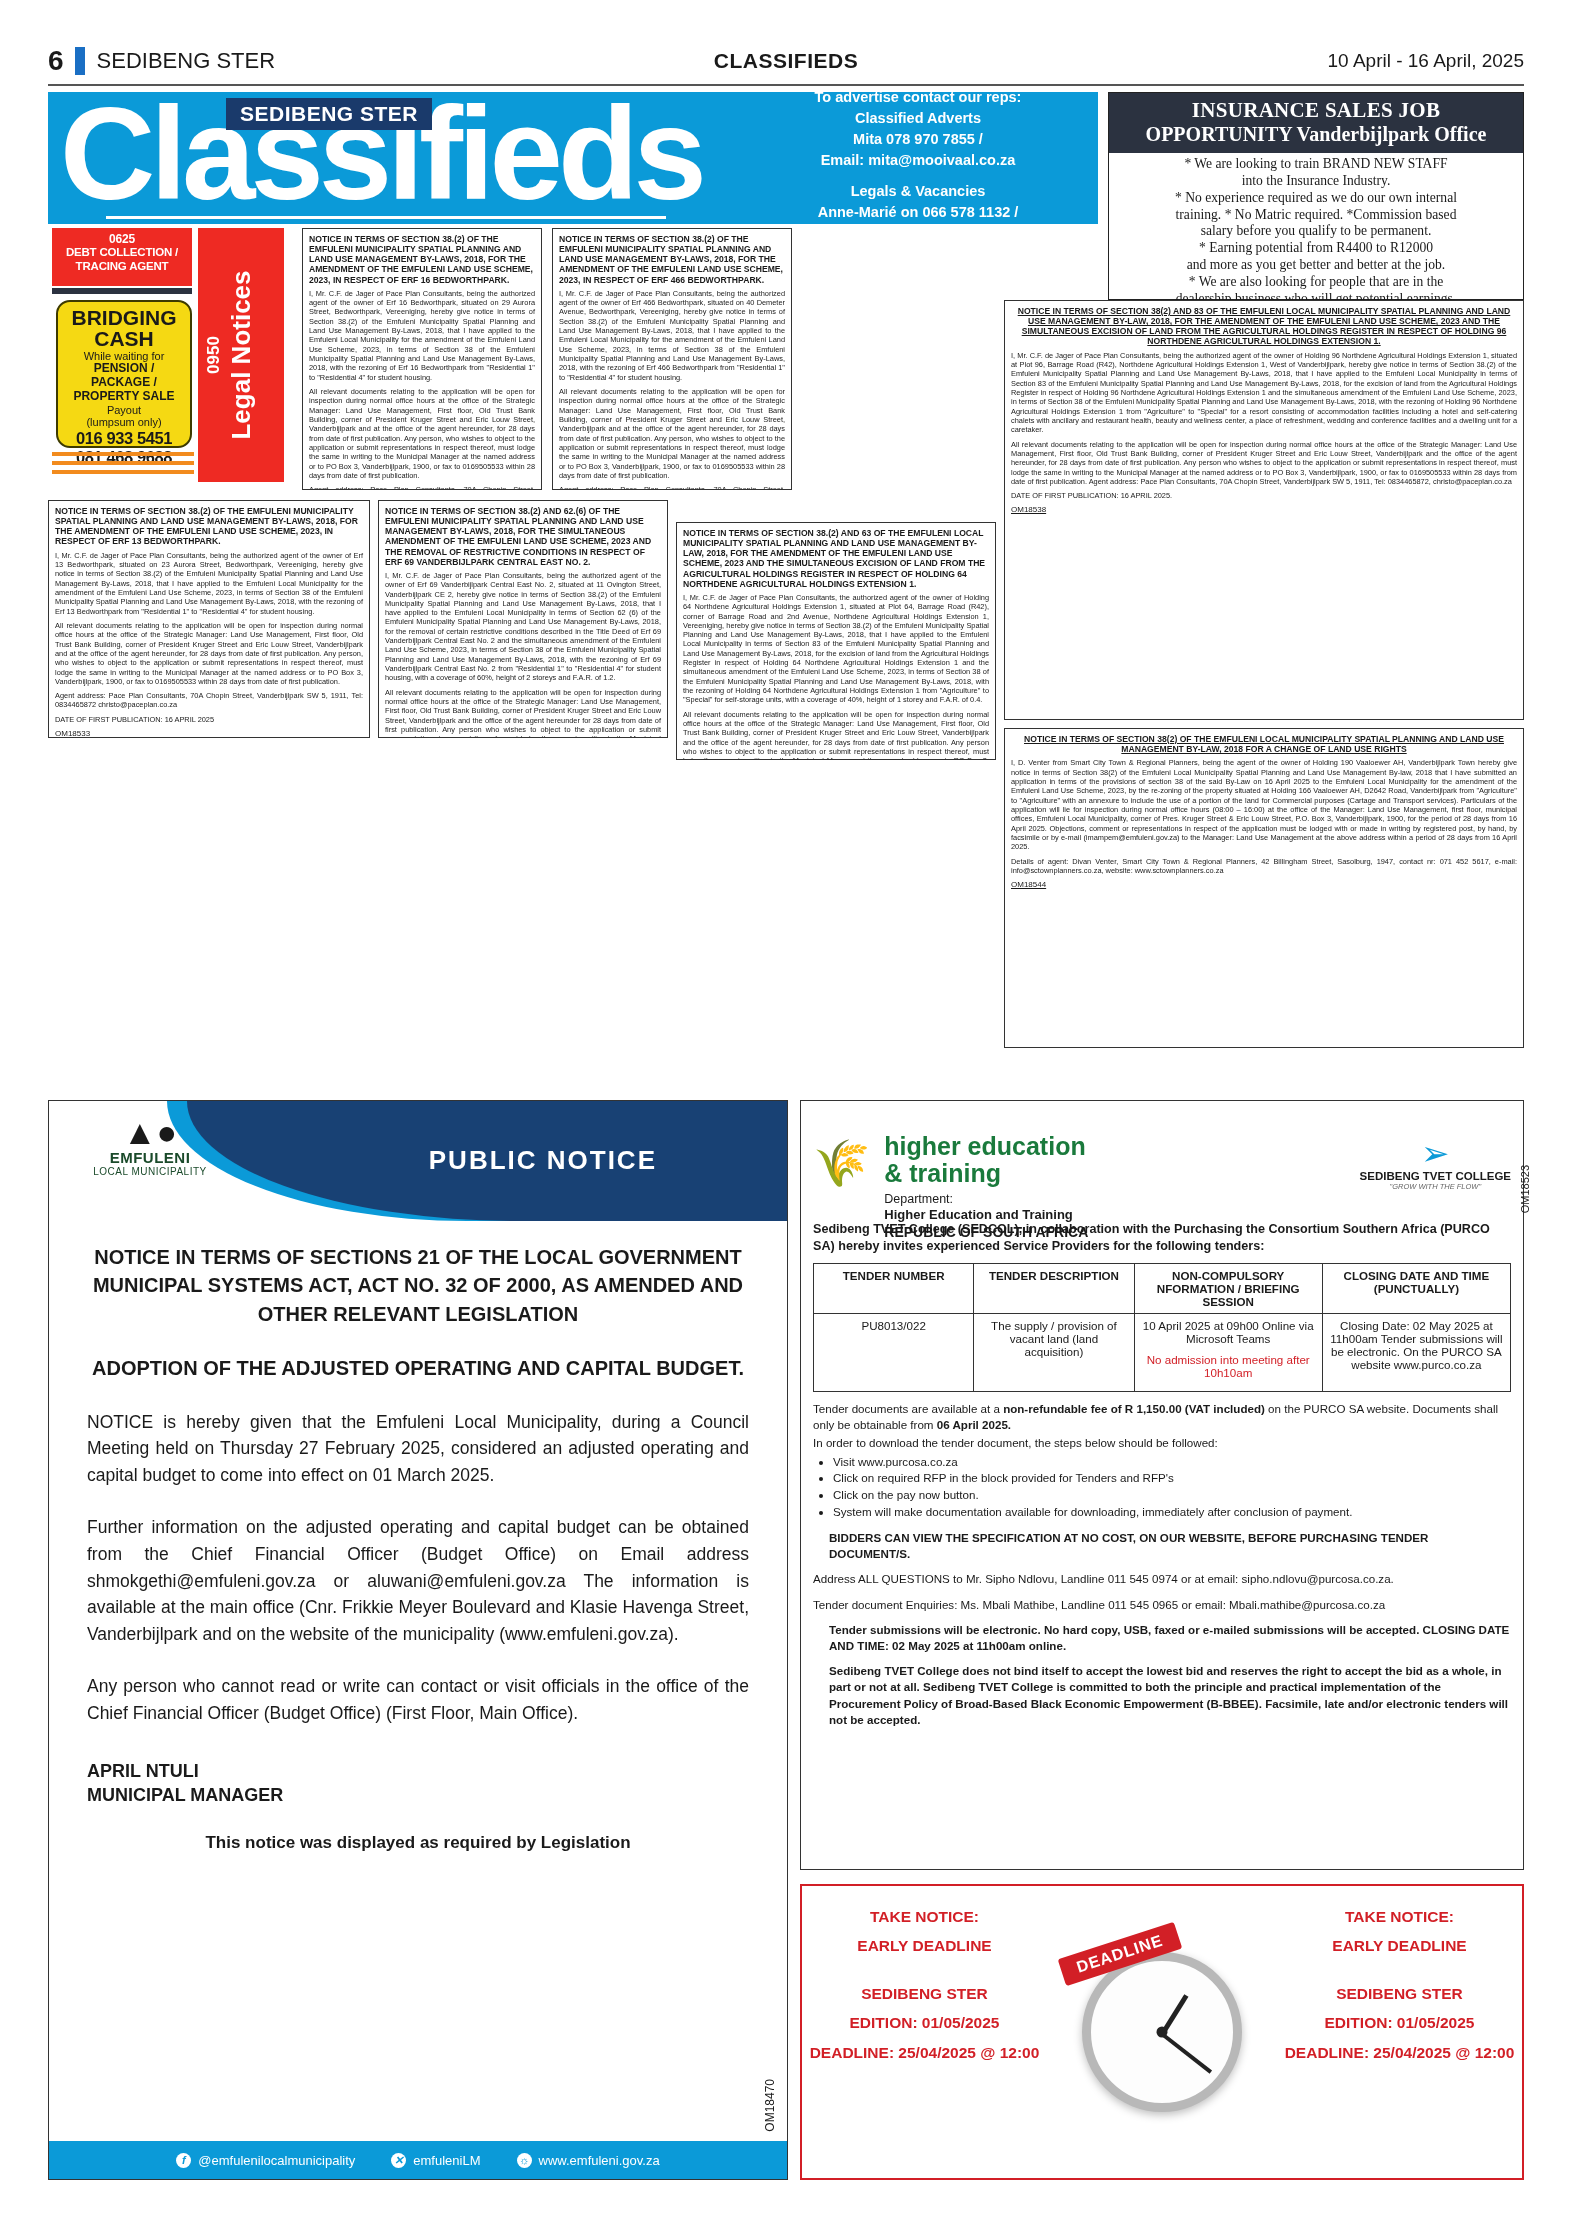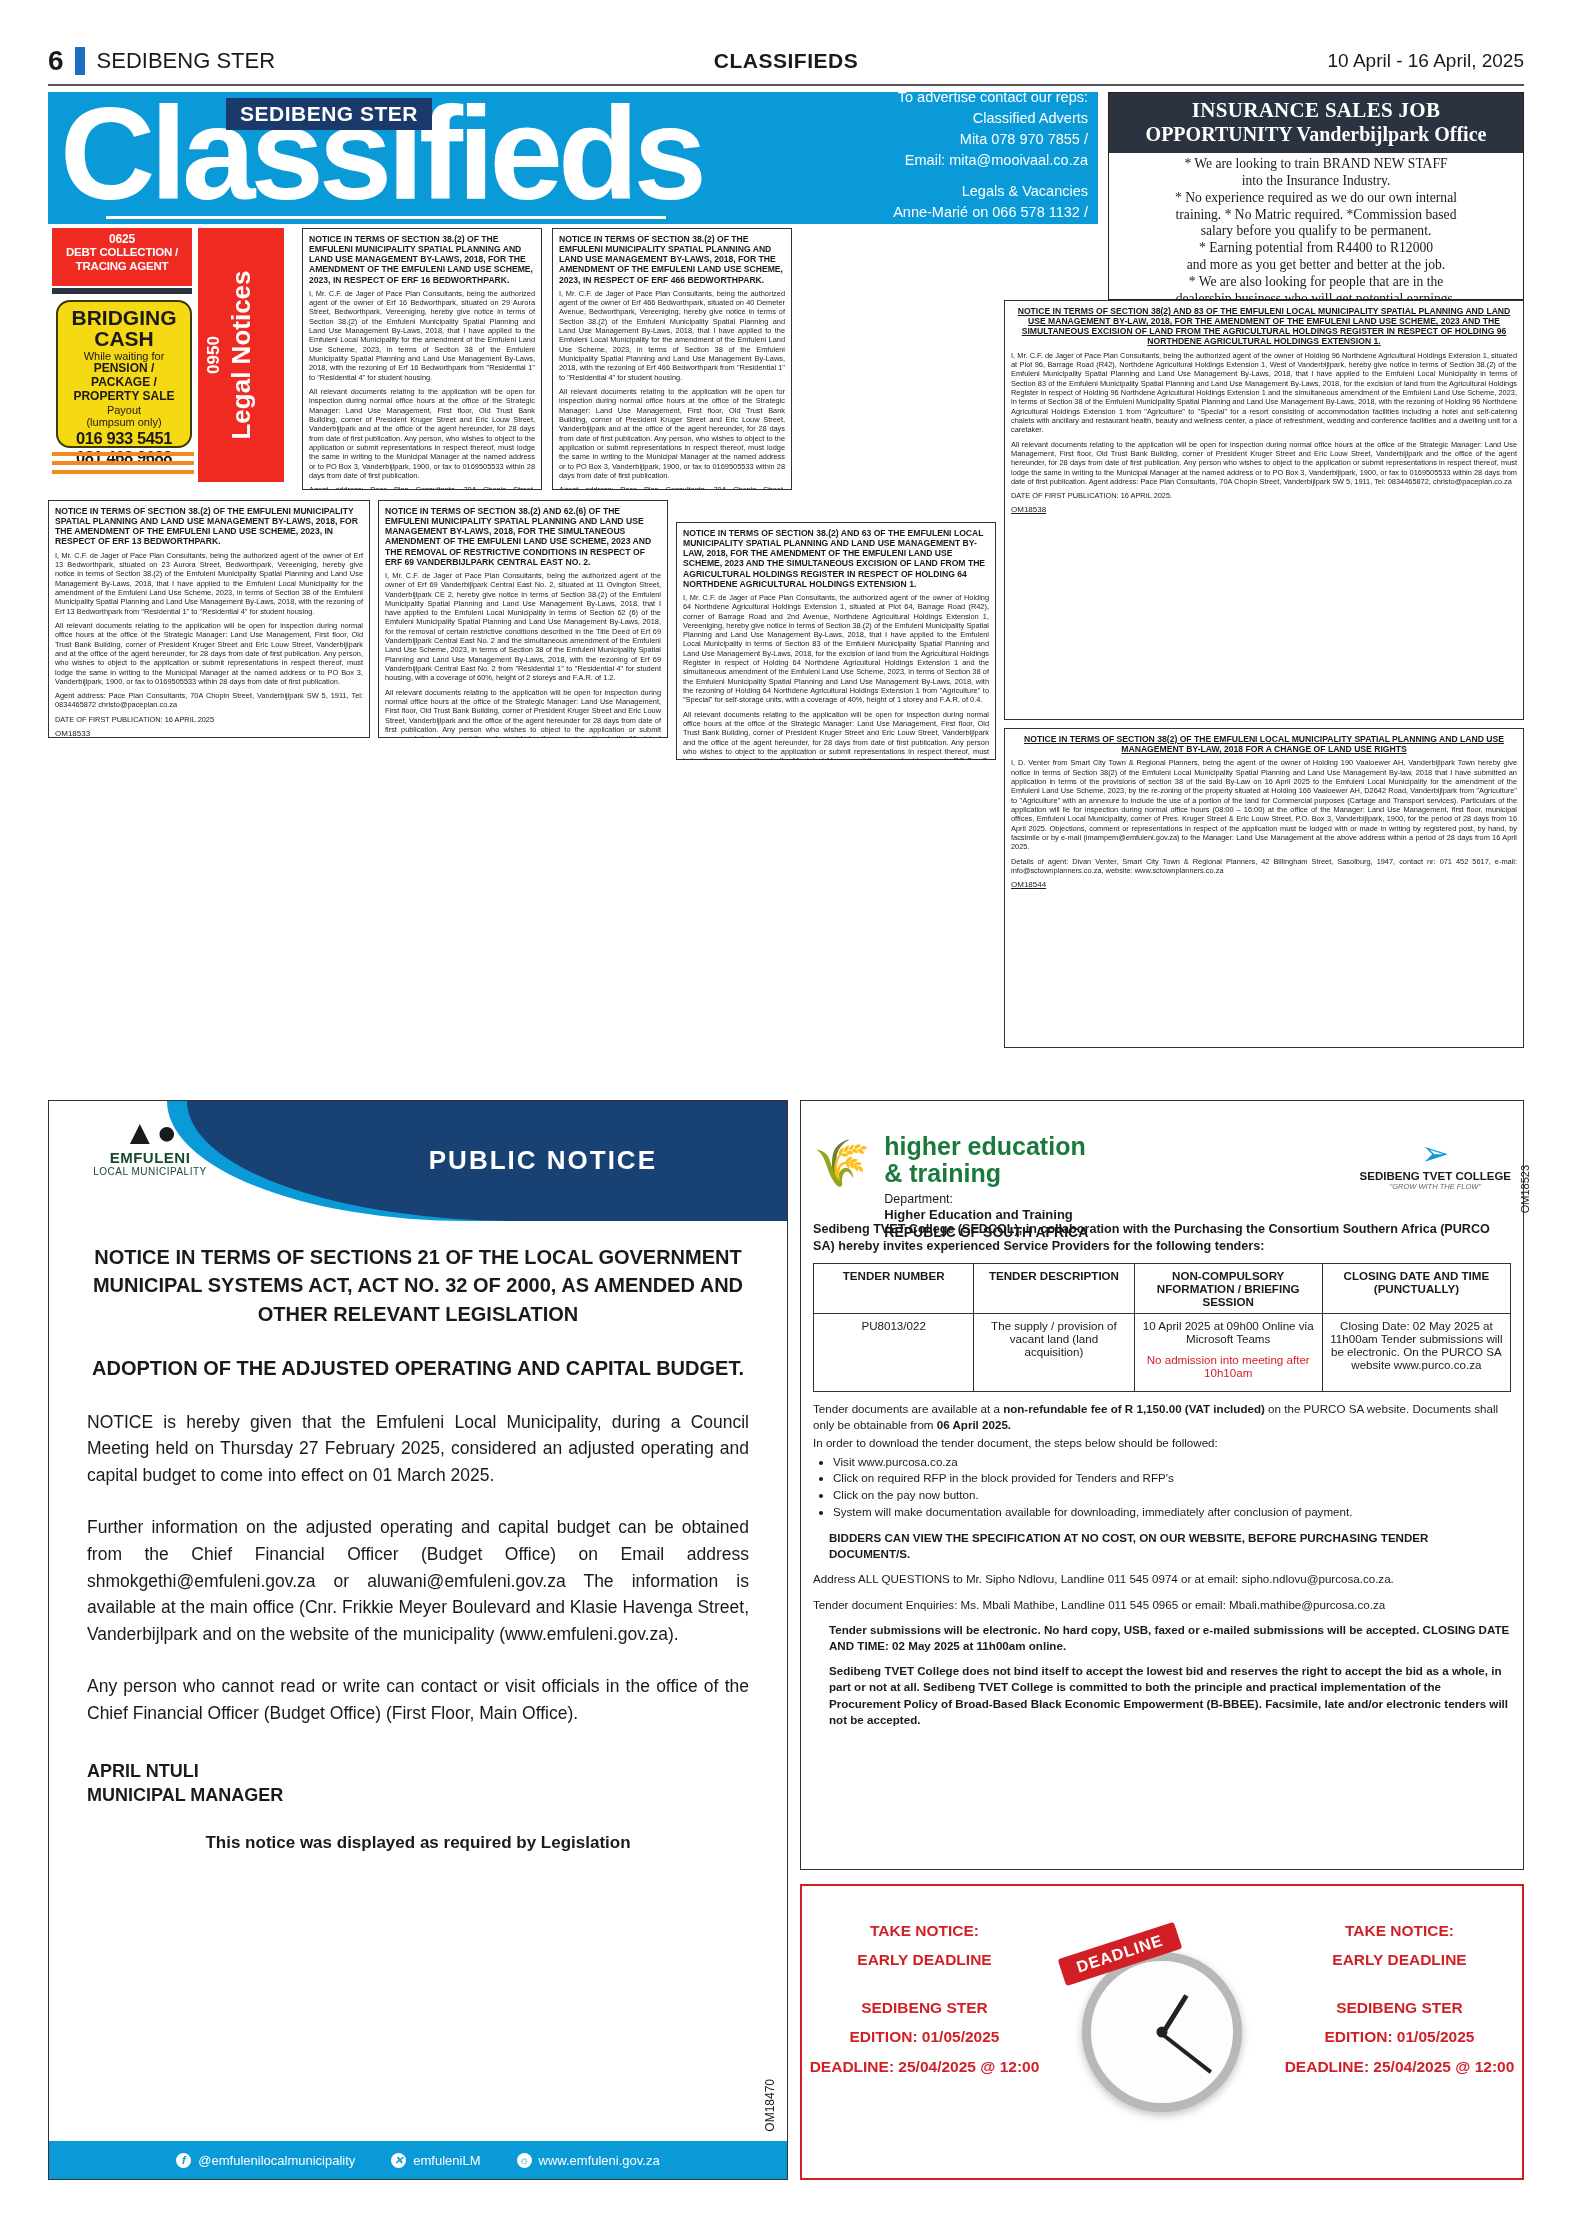--- a/index.html
+++ b/index.html
@@ -39,21 +39,21 @@
   .mast-tag{
     position:absolute; left:178px; top:6px;
     background:#1a3a6b; color:#fff; font-size:21px; font-weight:bold;
     padding:4px 14px; letter-spacing:.5px;
   }
   .mast-underline{
     position:absolute; left:58px; top:124px; width:560px; height:3px; background:#fff;
   }
   .mast-contact{
     position:absolute; left:700px; top:-5px; width:340px;
-    color:#fff; font-size:14.5px; line-height:1.45; text-align:right;
+    color:#fff; font-size:14.5px; line-height:1.45; text-align:center;font-weight:bold;
   }
   .mast-contact .blk{ margin-top:10px; }
 
   
   .ins-ad{
     position:absolute; left:1108px; top:92px; width:416px; height:208px;
     border:1.5px solid #222; background:#fff;
     font-family:"Liberation Serif", serif;
   }
   .ins-head{
@@ -194,21 +194,21 @@
   .tv-p{ font-size:11.6px; line-height:1.4; margin:9px 0 0; }
   .tv-p.b{ font-weight:bold;padding-left:16px; }
   .tv-ul{ margin:2px 0 0 20px; padding:0; font-size:11.6px; line-height:1.45; }
 
   
   .deadline{
     position:absolute; left:800px; top:1884px; width:724px; height:296px;
     border:2px solid #d21f26; background:#fff; display:flex;
   }
   .dl-col{ flex:1; text-align:center; color:#d21f26; font-weight:bold;
-           font-size:15.5px; line-height:1.9; padding-top:30px; }
+           font-size:15.5px; line-height:1.9; padding-top:16px; }
   .dl-clock{
     width:230px; display:flex; align-items:center; justify-content:center;
     position:relative;
   }
   .clock-face{
     width:160px; height:160px; border-radius:50%;
     border:9px solid #b8b8b8; background:#fdfdfd; position:relative;
     box-shadow:0 3px 8px rgba(0,0,0,.25);
   }
   .hand{ position:absolute; left:50%; top:50%; background:#222; transform-origin:0 50%; }

